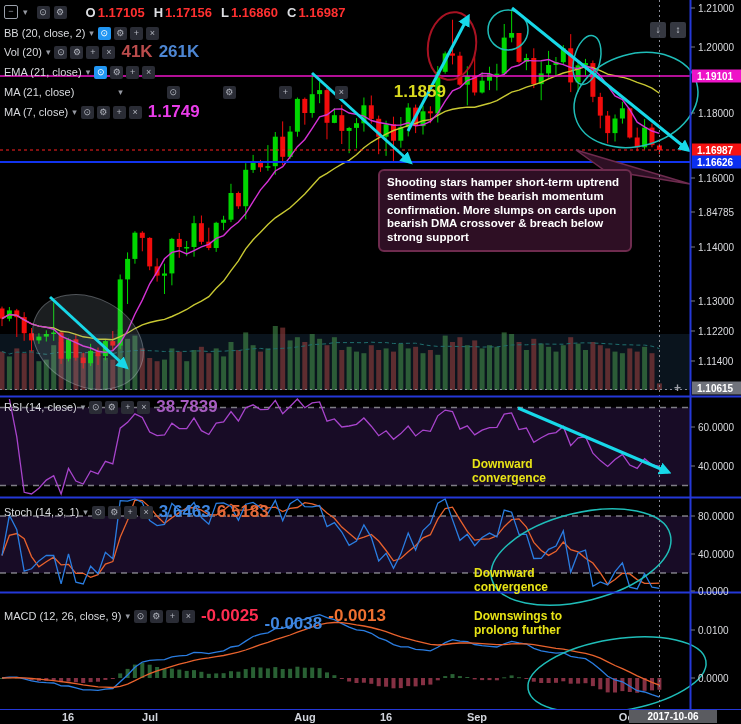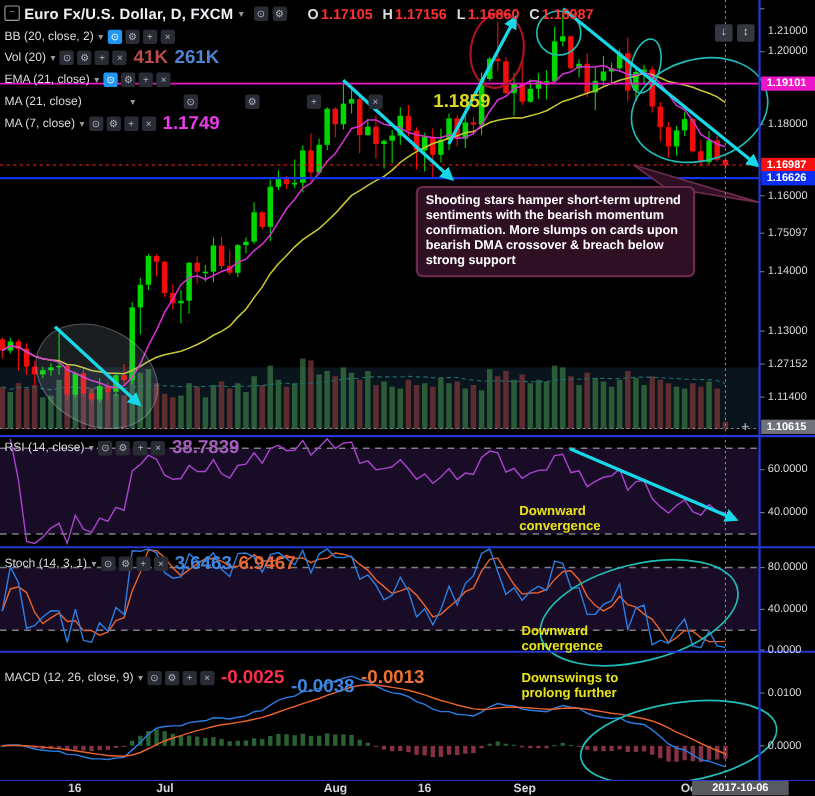--- a/index.html
+++ b/index.html
@@ -481,21 +481,20 @@
         <line x1="691" y1="516" x2="695" y2="516" stroke="#787b84" stroke-width="1"></line>
         <line x1="691" y1="554" x2="695" y2="554" stroke="#787b84" stroke-width="1"></line>
         <line x1="691" y1="591" x2="695" y2="591" stroke="#787b84" stroke-width="1"></line>
         <line x1="691" y1="630" x2="695" y2="630" stroke="#787b84" stroke-width="1"></line>
         <line x1="691" y1="678" x2="695" y2="678" stroke="#787b84" stroke-width="1"></line>
       </g>
     </svg>
 
   <div class="trow">
     <span class="menu-ic">−</span>
-    <span class="sym-title">Euro Fx/U.S. Dollar, D, FXCM</span>
     <span class="caret">▾</span>
     <span class="ibtn" style="margin-left:4px;">⊙</span>
     <span class="ibtn">⚙</span>
     <span class="ohlc" id="ohlc-box">
         <span class="k">O</span>
         <span class="v">1.17105</span>
         <span class="k">H</span>
         <span class="v">1.17156</span>
         <span class="k">L</span>
         <span class="v">1.16860</span>
@@ -561,21 +560,21 @@
         <span class="lval" style="color: rgb(166, 92, 192);">38.7839</span>
       </div>
       <div class="lrow" style="top: 505px;">
         <span class="llabel">Stoch (14, 3, 1)</span>
         <span class="caret">▾</span>
         <span class="ibtn">⊙</span>
         <span class="ibtn">⚙</span>
         <span class="ibtn">+</span>
         <span class="ibtn">×</span>
         <span class="lval" style="color: rgb(63, 134, 224);">3.6463</span>
-        <span class="lval" style="color: rgb(226, 105, 58);">6.9467</span>
+        <span class="lval" style="color: rgb(226, 105, 58);">6.5183</span>
       </div>
       <div class="lrow" style="top: 609px; justify-content: space-between;">
         <span class="llabel">MACD (12, 26, close, 9)</span>
         <span class="caret">▾</span>
         <span class="ibtn">⊙</span>
         <span class="ibtn">⚙</span>
         <span class="ibtn">+</span>
         <span class="ibtn">×</span>
         <span class="lval" style="color: rgb(255, 45, 80);">-0.0025</span>
         <span class="lval" style="color: rgb(63, 134, 224); margin-top: 16px;">-0.0038</span>
@@ -590,28 +589,28 @@
 convergence</div>
   <div class="ylab" style="left:474px;top:609px;">Downswings to
 prolong further</div>
 
   <div class="navbtn" style="left:650px;top:22px;">↓</div>
   <div class="navbtn" style="left:670px;top:22px;">↕</div>
 
   <div id="cross-plus">+</div>
 
   <div id="price-axis">
-      <span class="pl" style="top: 8px; margin-top: 20px;">1.21000</span>
+      <span class="pl" style="top: 8px;">1.21000</span>
       <span class="pl" style="top: 47px;">1.20000</span>
       <span class="pl" style="top: 113px;">1.18000</span>
       <span class="pl" style="top: 178px;">1.16000</span>
-      <span class="pl" style="top: 212px;">1.75097</span>
+      <span class="pl" style="top: 212px;">1.84785</span>
       <span class="pl" style="top: 247px;">1.14000</span>
       <span class="pl" style="top: 301px;">1.13000</span>
-      <span class="pl" style="top: 331px;">1.27152</span>
+      <span class="pl" style="top: 331px;">1.12200</span>
       <span class="pl" style="top: 361px;">1.11400</span>
       <span class="pl" style="top: 427px;">60.0000</span>
       <span class="pl" style="top: 466px;">40.0000</span>
       <span class="pl" style="top: 516px;">80.0000</span>
       <span class="pl" style="top: 554px;">40.0000</span>
       <span class="pl" style="top: 591px;">0.0000</span>
       <span class="pl" style="top: 630px;">0.0100</span>
       <span class="pl" style="top: 678px;">0.0000</span>
       <span class="pb" style="top: 76px; background: rgb(238, 20, 200);">1.19101</span>
       <span class="pb" style="top: 150px; background: rgb(245, 17, 17);">1.16987</span>

